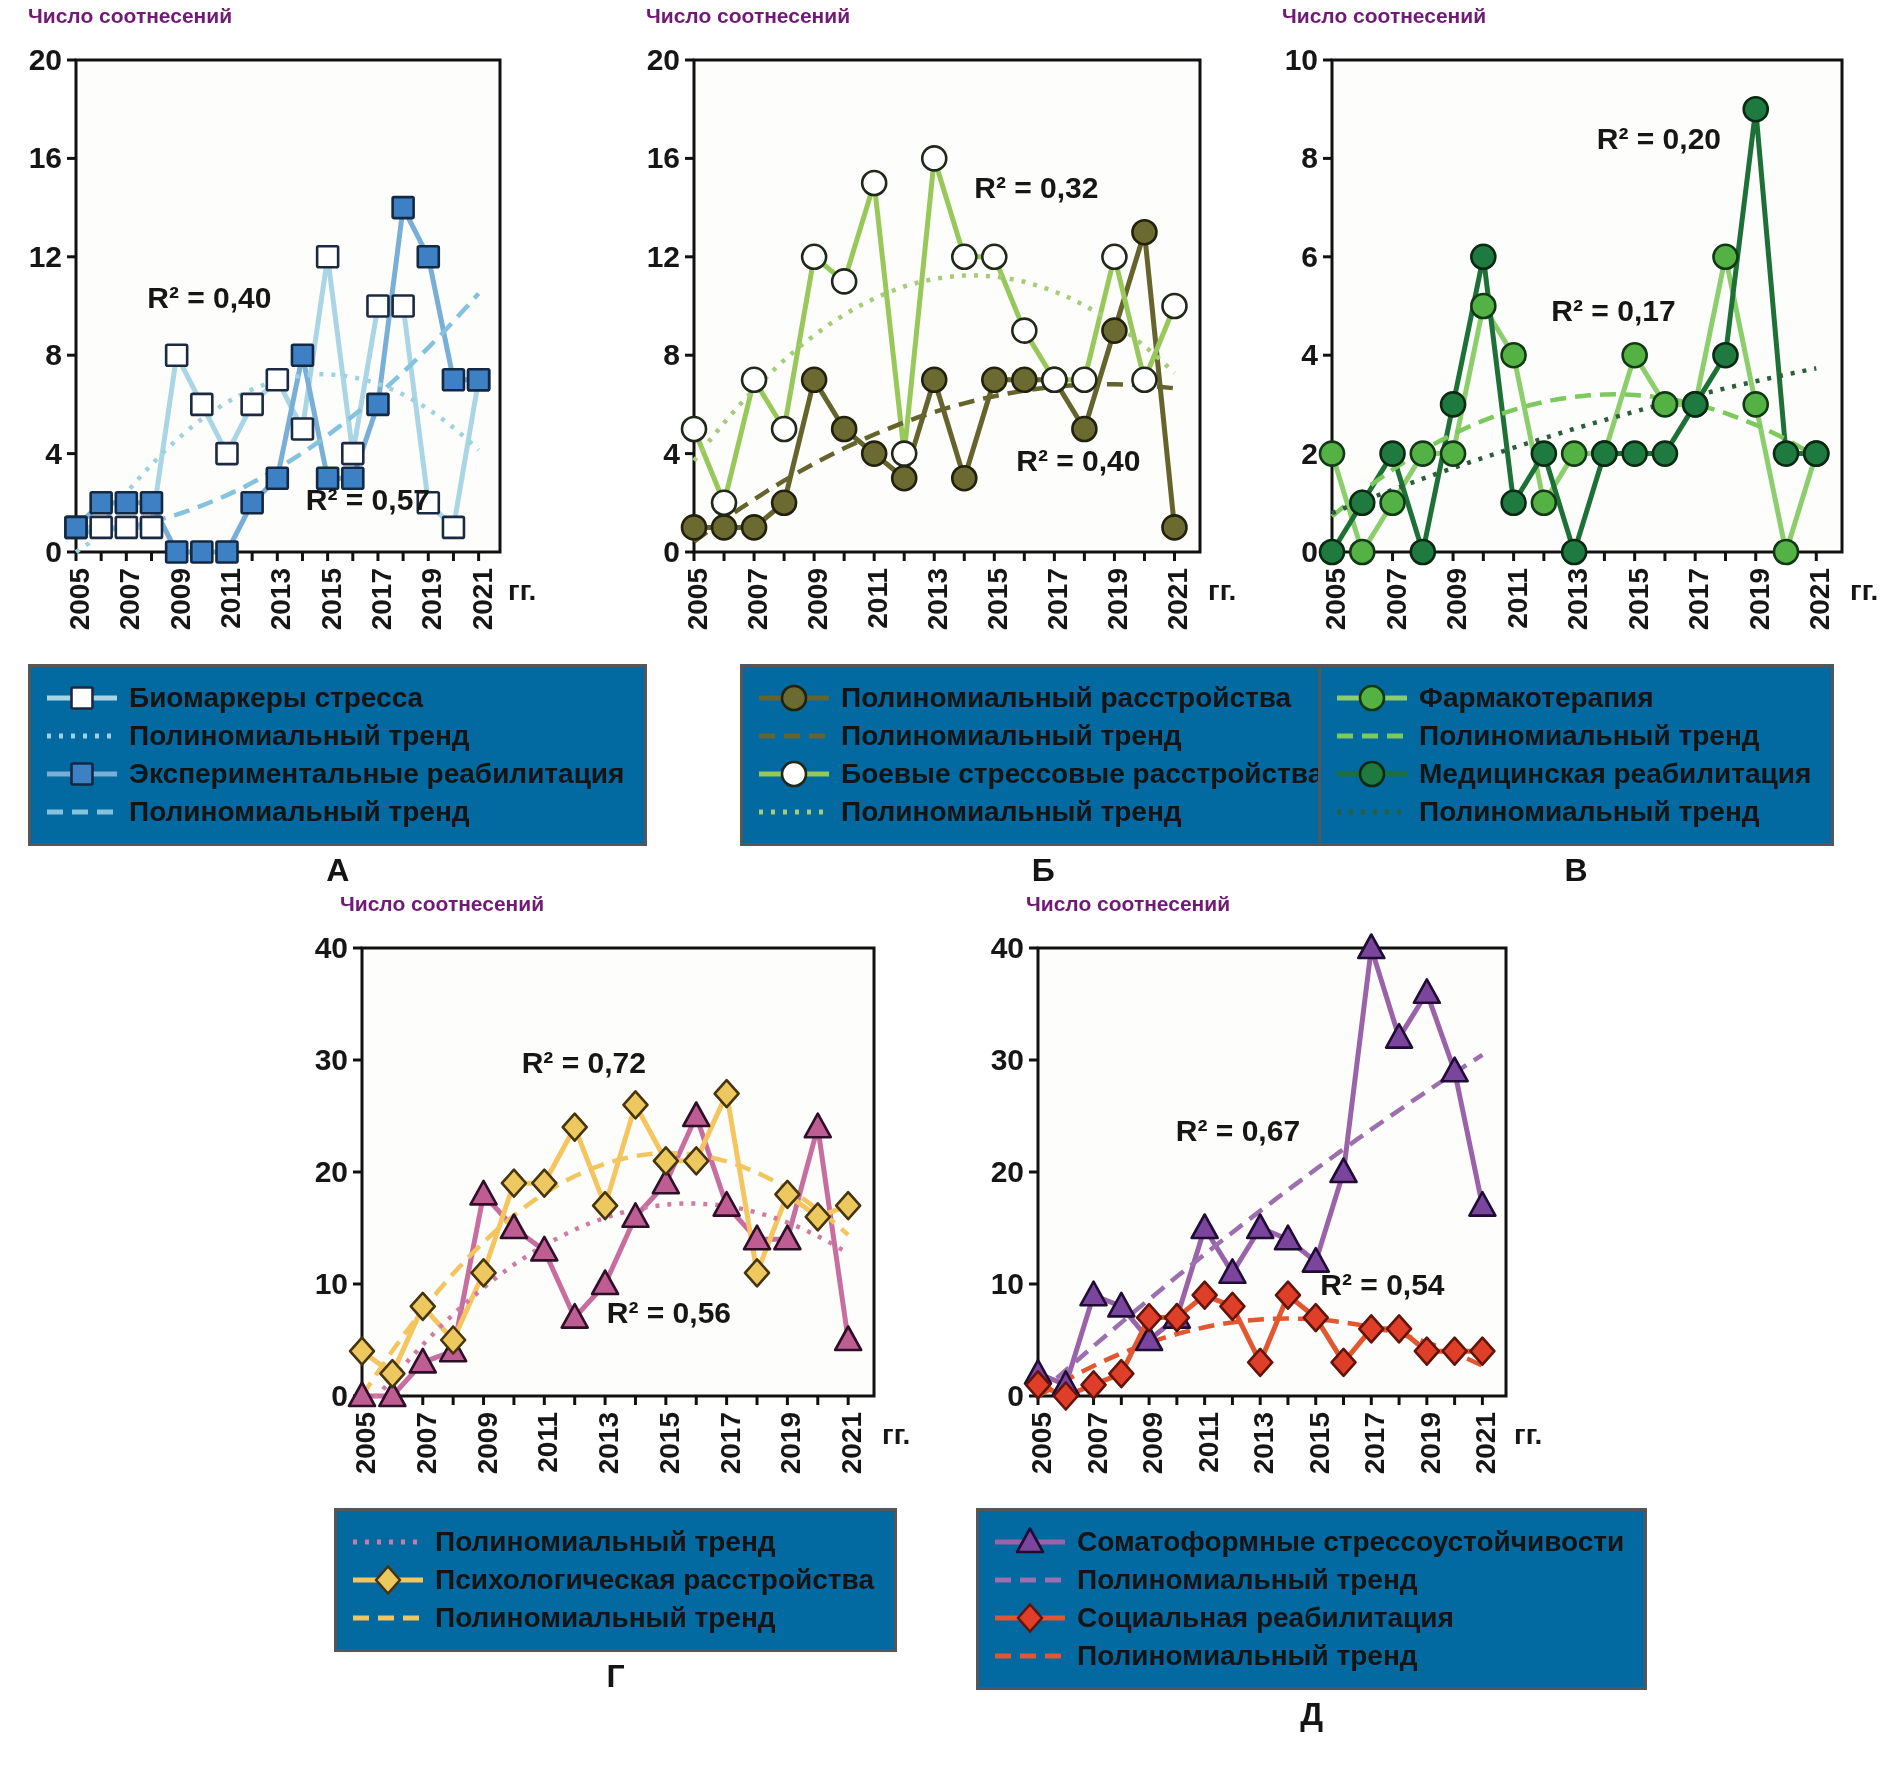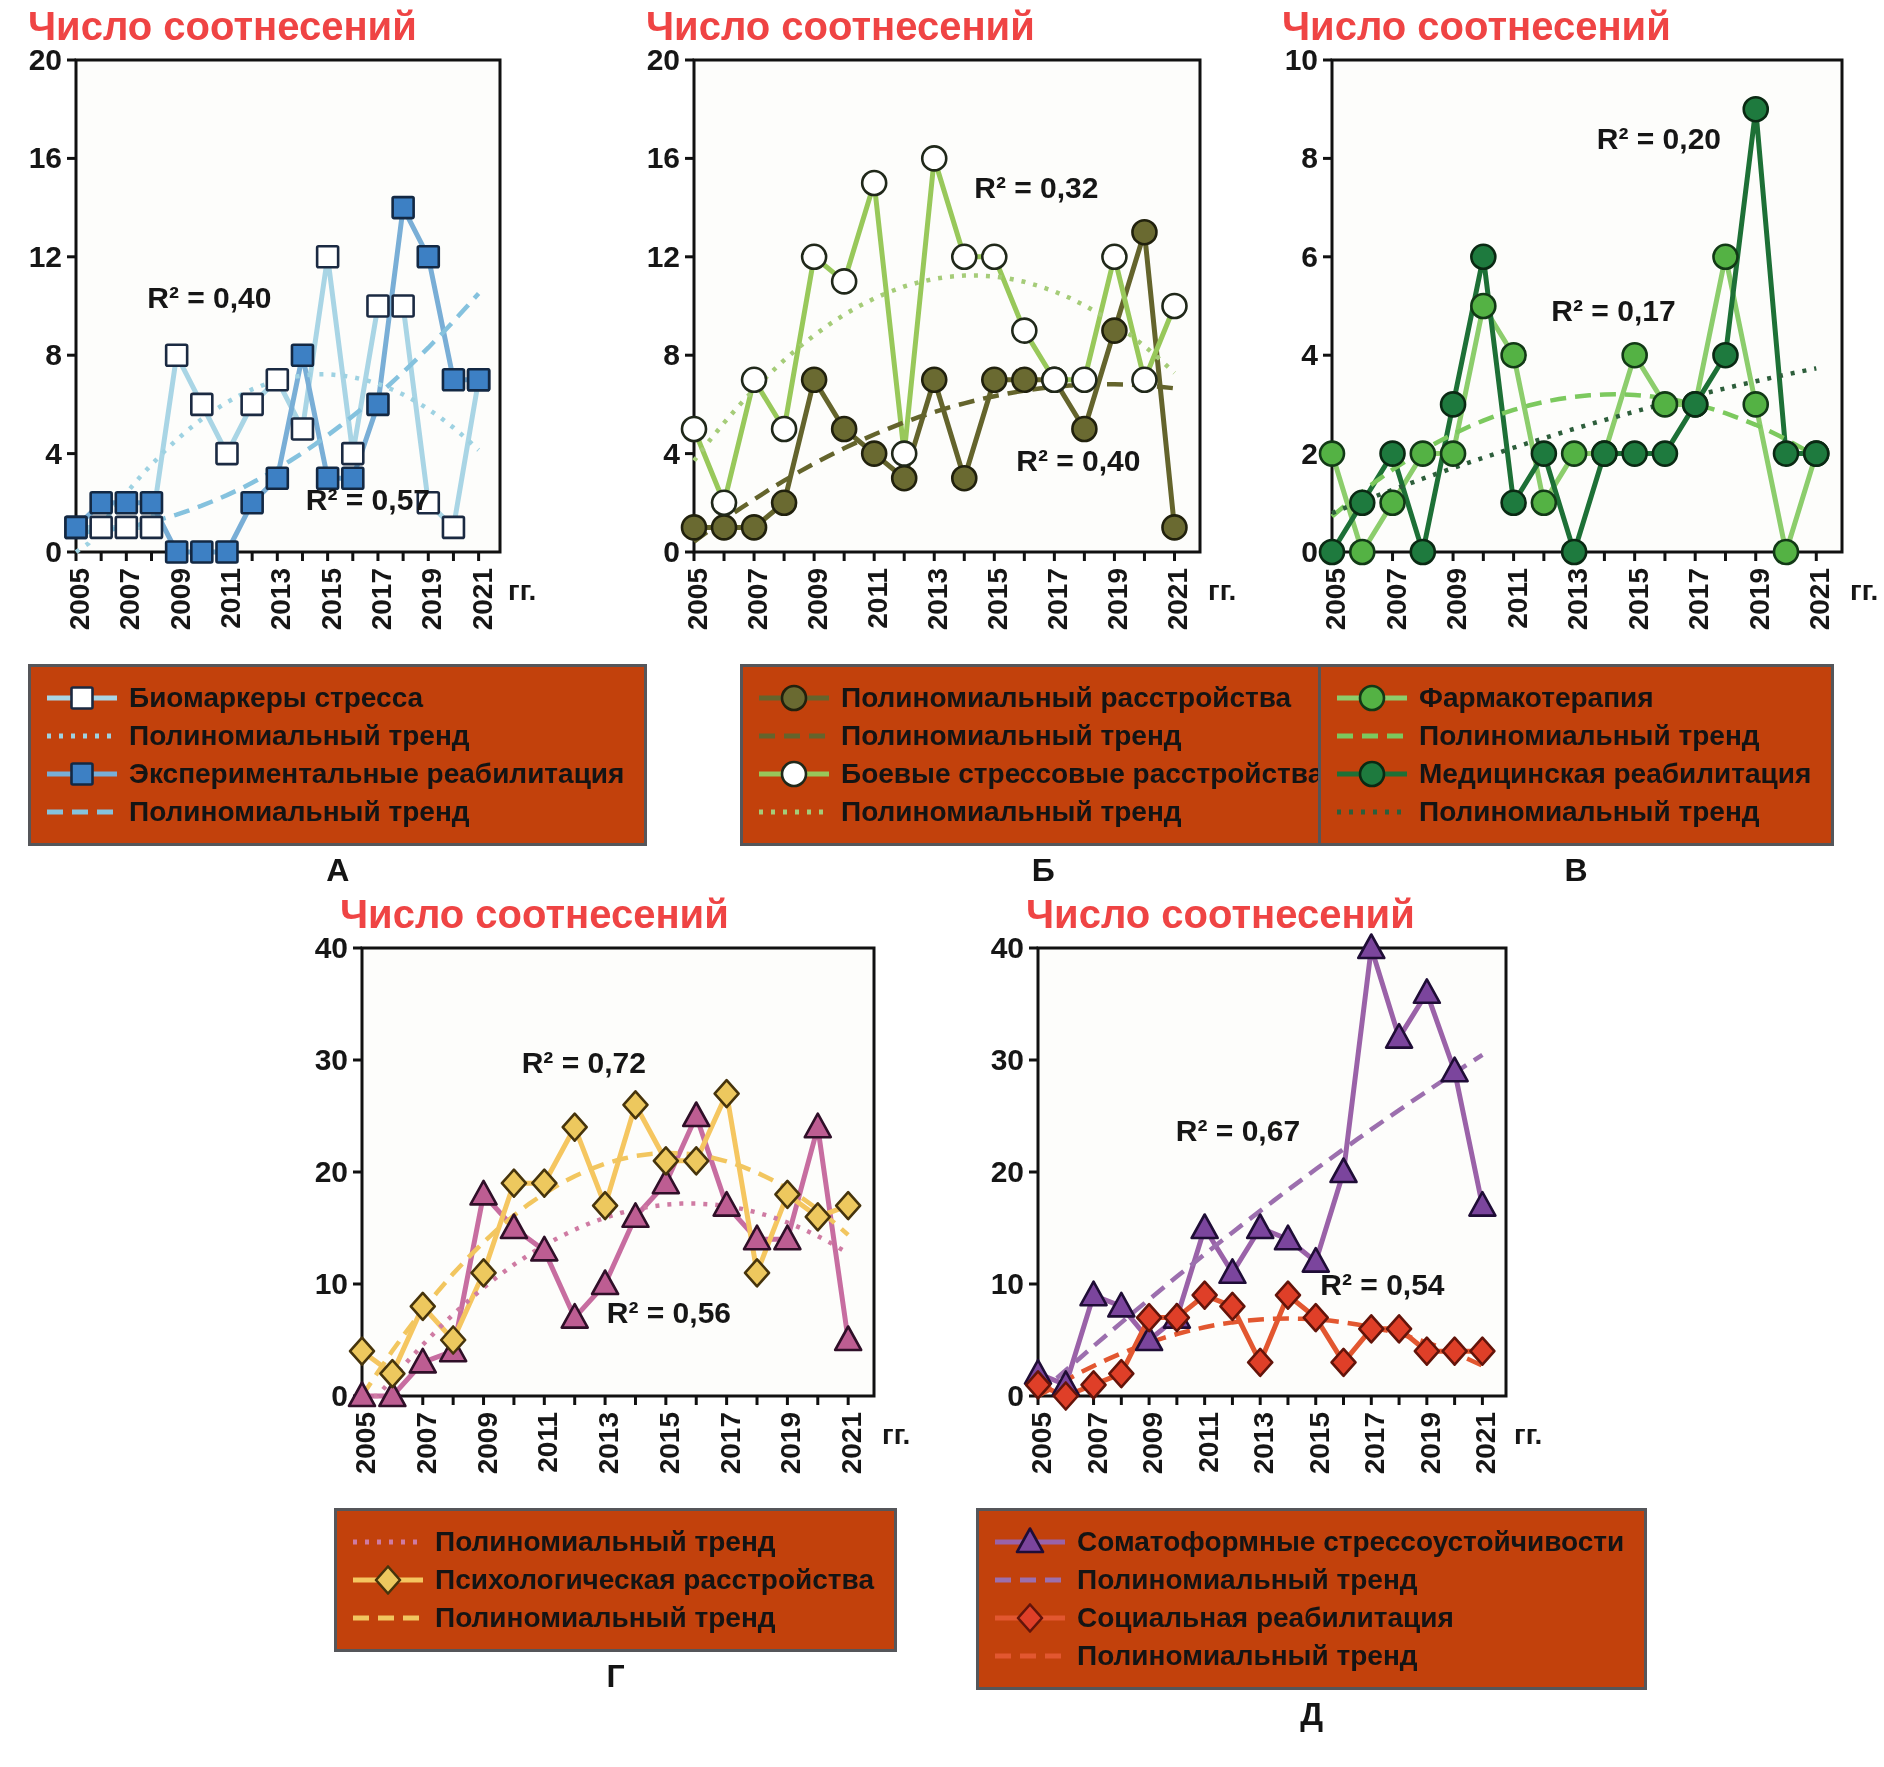--- a/index.html
+++ b/index.html
@@ -1,35 +1,35 @@
 <!DOCTYPE html>
 <html><head>
 <meta charset="utf-8">
 <style>
   html,body{margin:0;padding:0;background:#ffffff;width:1884px;height:1767px;
     font-family:"Liberation Sans","DejaVu Sans",sans-serif;overflow:hidden;position:relative;}
   .panel{position:absolute;}
-  .chart-title{font-size:40px;font-weight:700;color:#ef4444;height:40px;white-space:nowrap;}
+  .chart-title{font-size:21px;font-weight:700;color:#701a75;height:40px;white-space:nowrap;}
   #panel-a{left:12px;top:4px;width:616px;}
   #panel-b{left:628px;top:4px;width:640px;}
   #panel-v{left:1268px;top:4px;width:616px;}
   #panel-g{left:288px;top:892px;width:620px;}
   #panel-d{left:968px;top:892px;width:660px;}
   #panel-a .chart-title{margin-left:16px;}
   #panel-b .chart-title{margin-left:18px;}
   #panel-v .chart-title{margin-left:14px;}
   #panel-g .chart-title{margin-left:52px;}
   #panel-d .chart-title{margin-left:58px;}
   .legend-wrap{display:inline-block;vertical-align:top;}
   #panel-a .legend-wrap{margin-left:16px;}
   #panel-b .legend-wrap{margin-left:112px;}
   #panel-v .legend-wrap{margin-left:50px;}
   #panel-g .legend-wrap{margin-left:46px;}
   #panel-d .legend-wrap{margin-left:8px;}
-  .legend{border:3px solid #55565a;background:#c2410c;padding:12px 20px 12px 14px;width:-moz-fit-content;width:fit-content;}
+  .legend{border:3px solid #55565a;background:#0369a1;padding:12px 20px 12px 14px;width:-moz-fit-content;width:fit-content;}
   .legend-row{display:flex;align-items:center;gap:10px;height:38px;}
   .legend-label{font-size:28px;font-weight:600;color:#141414;white-space:nowrap;}
   .letter{text-align:center;font-size:32px;font-weight:700;color:#141414;margin-top:6px;}
   svg text{font-family:"Liberation Sans","DejaVu Sans",sans-serif;}
 </style>
 </head>
 <body>
 
 <section class="panel" id="panel-a">
   <div class="chart-title">Число соотнесений</div>

